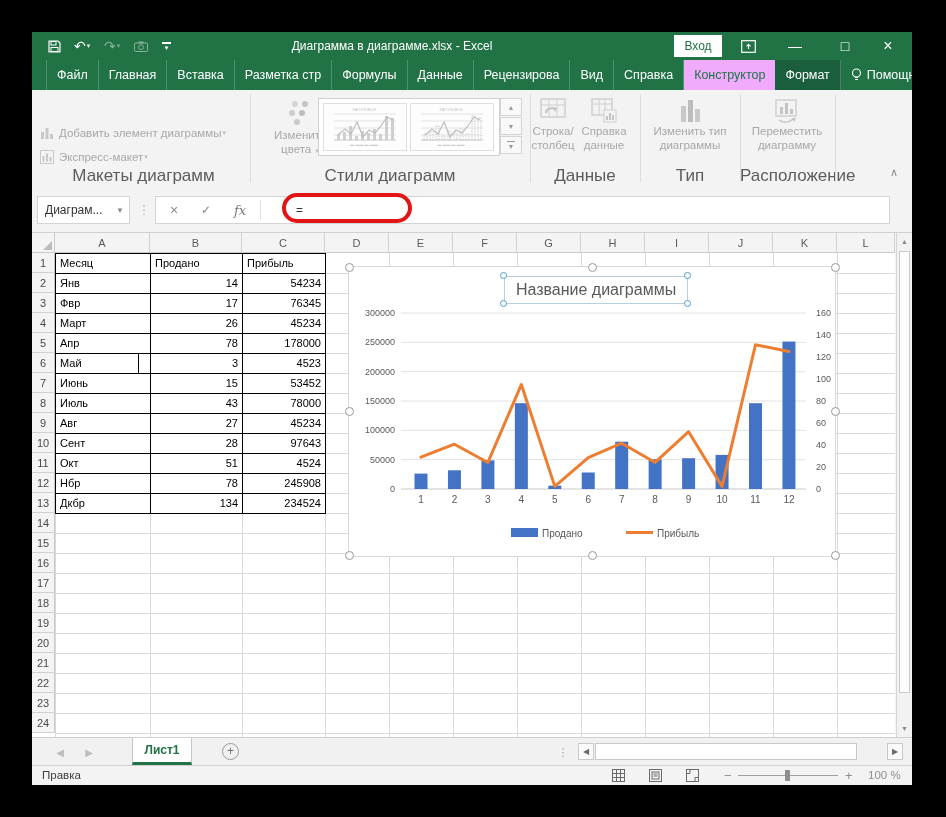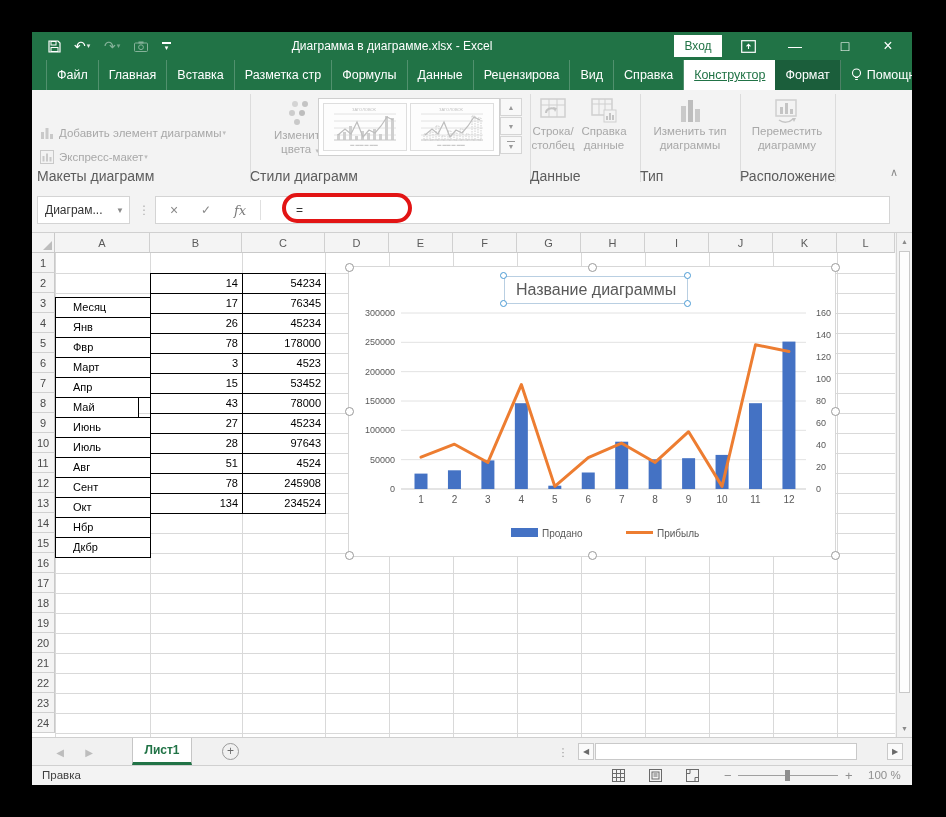--- a/index.html
+++ b/index.html
@@ -14,29 +14,29 @@
   .drop-mini{font-size:7px;margin-left:1px;opacity:.85;}
   .win-title{position:absolute;left:250px;top:0;width:220px;height:28px;line-height:28px;text-align:center;font-size:12px;color:#fff;white-space:nowrap;}
   .ctx-label{position:absolute;left:538px;top:0;height:28px;line-height:28px;padding:0 8px;font-size:11.5px;color:#dcebe2;background:#2b7d55;white-space:nowrap;}
   .signin{position:absolute;left:642px;top:3px;height:22px;line-height:22px;width:48px;background:#fff;color:#217346;font-size:12px;text-align:center;}
   .winctl{position:absolute;top:0;height:28px;width:30px;display:flex;align-items:center;justify-content:center;color:#fff;}
 
   
   .tabrow{position:absolute;left:0;top:28px;width:880px;height:30px;background:#217346;display:flex;align-items:stretch;}
   .rtab{position:relative;padding:0 10px;display:flex;align-items:center;font-size:12.5px;color:#fff;white-space:nowrap;border-right:1px solid rgba(255,255,255,.22);}
   .rtab.first{border-left:1px solid rgba(255,255,255,.22);margin-left:14px;}
-  .rtab.active{background:#ffffff;color:#217346;border-right:none;text-decoration:underline;}
+  .rtab.active{background:#f0abfc;color:#217346;border-right:none;}
   .rtab.contextual{background:#1b5e3b;}
   .tab-right{margin-left:auto;display:flex;align-items:center;color:#fff;font-size:12.5px;}
   .tab-right .itm{display:flex;align-items:center;padding:0 10px;white-space:nowrap;}
 
   
   .ribbon{position:absolute;left:0;top:58px;width:880px;height:98px;background:#f3f3f3;border-bottom:1px solid #dadada;}
   .rdiv{position:absolute;top:4px;height:88px;width:1px;background:#dcdcdc;}
-  .grp-label{position:absolute;top:78px;height:16px;line-height:16px;font-size:14px;color:#5c5c5c;white-space:nowrap;}
+  .grp-label{position:absolute;top:78px;height:16px;line-height:16px;font-size:17px;color:#5c5c5c;text-align:center;white-space:nowrap;}
   .rbtn-row{position:absolute;display:flex;align-items:center;color:#a8a8a8;font-size:11.5px;white-space:nowrap;}
   .big-btn{position:absolute;text-align:center;color:#a8a8a8;font-size:11.5px;line-height:14px;}
   .gallery{position:absolute;left:286px;top:8px;width:180px;height:56px;background:#fff;border:1px solid #cfcfcf;}
   .thumb{position:absolute;top:4px;width:82px;height:46px;border:1px solid #dedede;background:#fdfdfd;}
   .gal-btn{position:absolute;left:468px;width:22px;height:18px;background:#f8f8f8;border:1px solid #d5d5d5;box-sizing:border-box;
            display:flex;align-items:center;justify-content:center;font-size:7px;color:#9a9a9a;flex-direction:column;}
   .chev{position:absolute;color:#8a8a8a;font-size:11px;}
 
   
   .fbar{position:absolute;left:0;top:156px;width:880px;height:45px;background:#f3f3f3;border-bottom:1px solid #d0d0d0;box-sizing:border-box;}
@@ -55,21 +55,21 @@
   .grid{position:absolute;left:0;top:201px;width:863px;height:504px;background:#fff;overflow:hidden;}
   .colhdr{position:absolute;top:0;height:20px;background:#f4f4f4;border-right:1px solid #d0d0d0;border-bottom:1px solid #c9c9c9;
           box-sizing:border-box;text-align:center;line-height:20px;font-size:11px;color:#5a5a5a;}
   .rowhdr{position:absolute;left:0;width:23px;background:#f4f4f4;border-right:1px solid #c9c9c9;border-bottom:1px solid #d0d0d0;
           box-sizing:border-box;text-align:center;font-size:11px;color:#4a4a4a;line-height:20px;}
   .corner{position:absolute;left:0;top:0;width:23px;height:20px;background:#f4f4f4;border-right:1px solid #c9c9c9;border-bottom:1px solid #c9c9c9;box-sizing:border-box;}
   .corner:after{content:"";position:absolute;right:2px;bottom:2px;border-style:solid;border-width:0 0 9px 9px;border-color:transparent transparent #bdbdbd transparent;}
   .vline{position:absolute;width:1px;background:#d9d9d9;}
   .hline{position:absolute;height:1px;background:#d9d9d9;}
   .cell{position:absolute;height:21px;border:1px solid #000;box-sizing:border-box;font-size:11px;color:#000;line-height:19px;background:#fff;}
-  .cell.txt{padding-left:17px;margin-top:44px;}
+  .cell.txt{padding-left:4px;}
   .cell.num{padding-right:4px;text-align:right;}
 
   
   .chart{position:absolute;left:316px;top:33px;width:488px;height:291px;background:#fff;border:1px solid #d7d7d7;box-sizing:border-box;z-index:10;}
   .handle{position:absolute;width:9px;height:9px;border-radius:50%;background:#fff;border:1.5px solid #9a9a9a;box-sizing:border-box;z-index:12;}
   .ctitle{position:absolute;left:155px;top:9px;width:184px;height:28px;border:1px solid #b9cfe2;box-sizing:border-box;
           text-align:center;line-height:26px;font-size:16px;color:#595959;background:#fff;z-index:11;}
   .thandle{position:absolute;width:7px;height:7px;border-radius:50%;background:#fff;border:1.5px solid #4a9ad4;box-sizing:border-box;z-index:13;}
 
   

